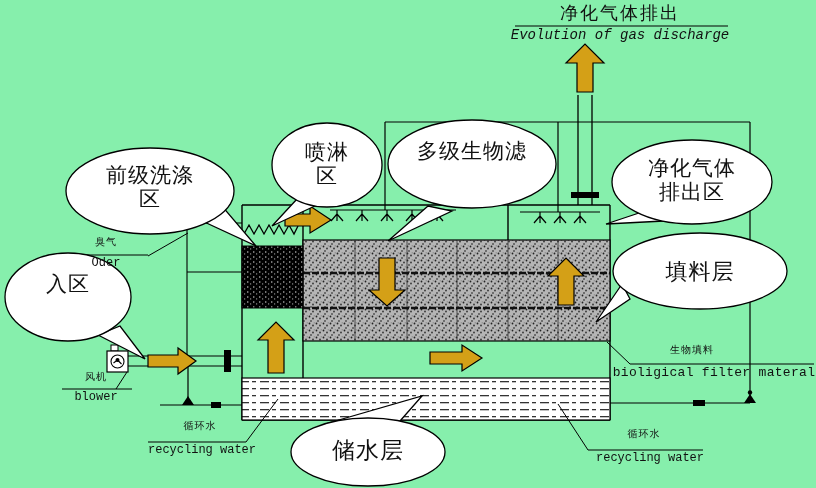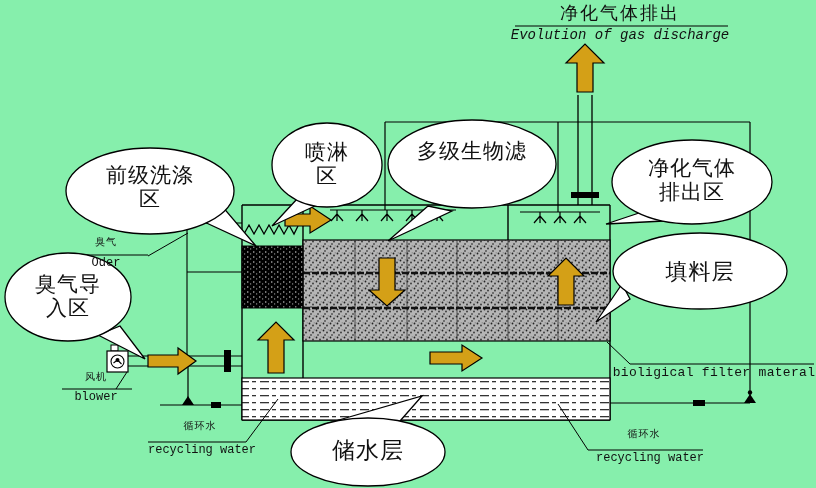--- a/index.html
+++ b/index.html
@@ -189,33 +189,33 @@
 </div>
 
 <div class="lbl zh callout" style="left:612px;top:156px;width:160px;text-align:center;">
   <div>净化气体</div>
   <div>排出区</div>
 </div>
 
 <div class="lbl zh callout" style="left:613px;top:259px;width:174px;font-size:22px;">填料层</div>
 
 <div class="lbl zh callout" style="left:6px;top:272px;width:124px;">
-  <div>臭气导</div>
   <div>入区</div>
 </div>
 
 <div class="lbl zh callout" style="left:294px;top:438px;width:148px;font-size:23px;">储水层</div>
 
 <div class="lbl zh small-zh" style="left:64px;top:236px;width:84px;">臭气</div>
 <div class="lbl en small-en" style="left:64px;top:257px;width:84px;">Oder</div>
 
 <div class="lbl zh small-zh" style="left:58px;top:371px;width:76px;font-family:Liberation Serif, serif;">风机</div>
 <div class="lbl en small-en" style="left:52px;top:391px;width:88px;">blower</div>
 
 <div class="lbl zh small-zh" style="left:152px;top:420px;width:96px;">循环水</div>
 <div class="lbl en small-en" style="left:136px;top:444px;width:132px;">recycling water</div>
 
 <div class="lbl zh small-zh" style="left:596px;top:428px;width:96px;">循环水</div>
 <div class="lbl en small-en" style="left:584px;top:452px;width:132px;">recycling water</div>
 
+<div class="lbl zh small-zh" style="left:636px;top:344px;width:112px;">生物填料</div>
 <div class="lbl en" style="left:610px;top:366px;width:208px;font-size:13px;letter-spacing:0.3px;">bioligical filter materal</div>
 
 </div>
 
 </body></html>

